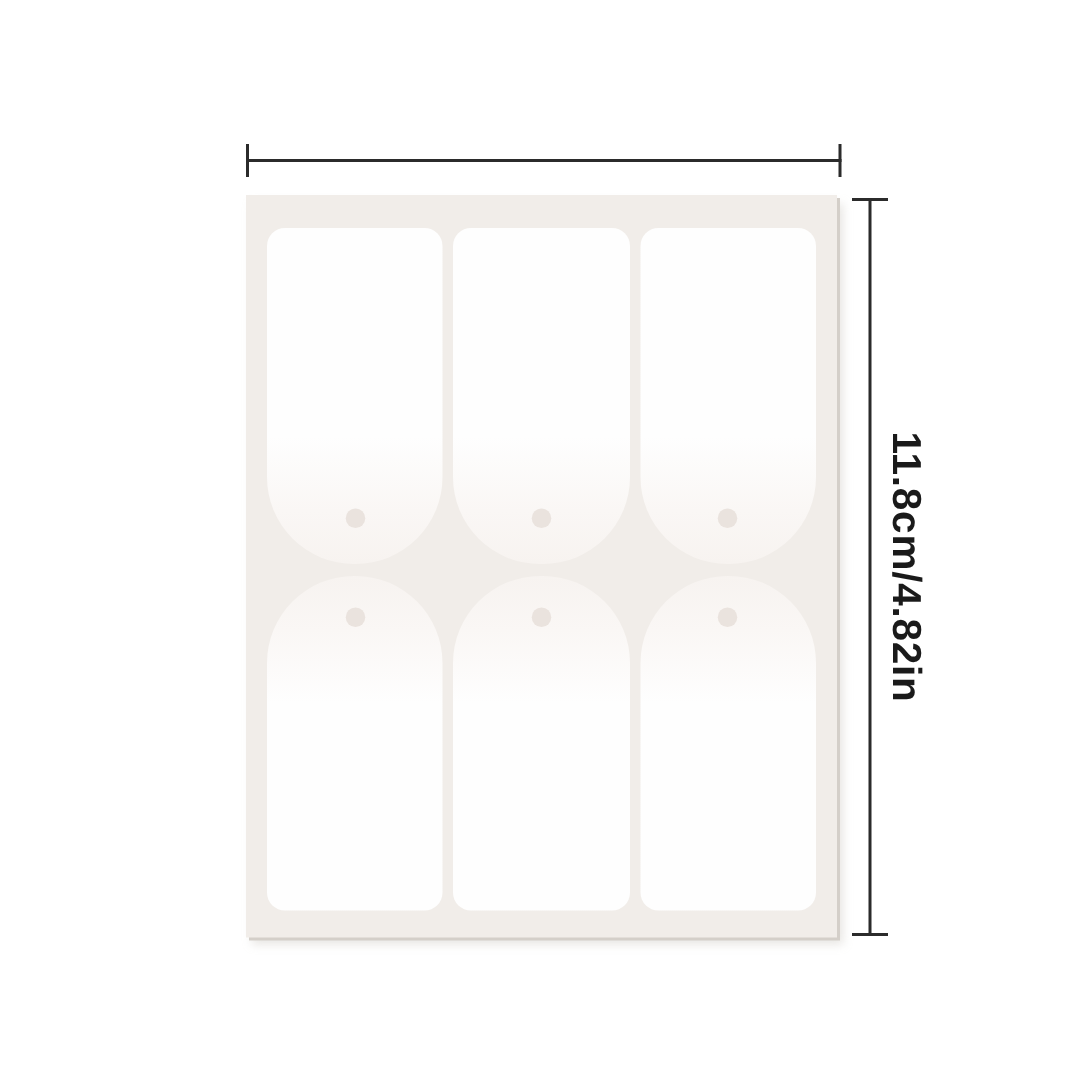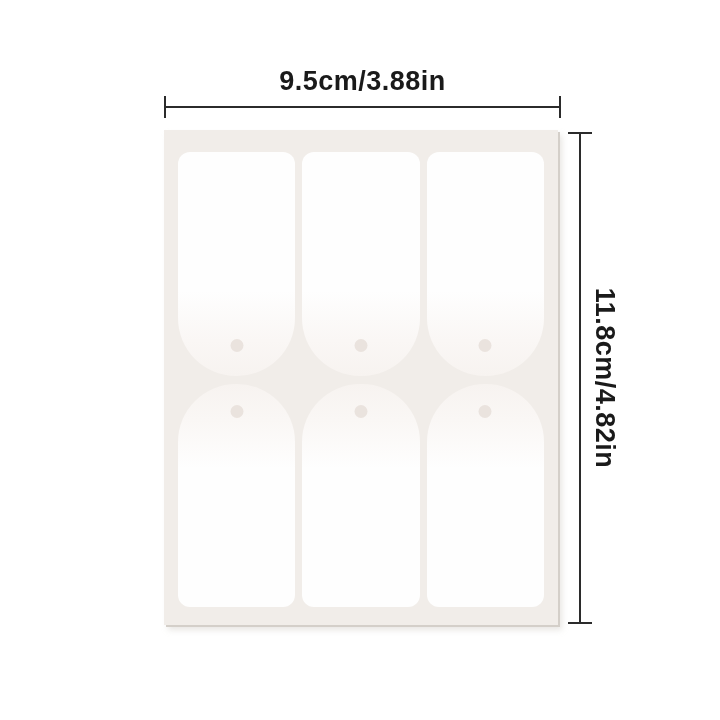--- a/index.html
+++ b/index.html
@@ -127,21 +127,20 @@
     background: #eae3de;
   }
   .tag-hole-bottom .hole { bottom: 24px; }
   .tag-hole-top .hole { top: 21px; }
 </style>
 </head>
 <body>
 
 <div class="stage">
 
-  <div class="dim-label dim-label-width">9.5cm/3.88in</div>
   <div class="dim-h">
     <div class="dim-cap cap-start"></div>
     <div class="dim-line"></div>
     <div class="dim-cap cap-end"></div>
   </div>
 
   <div class="dim-v">
     <div class="dim-cap cap-start"></div>
     <div class="dim-line"></div>
     <div class="dim-cap cap-end"></div>

